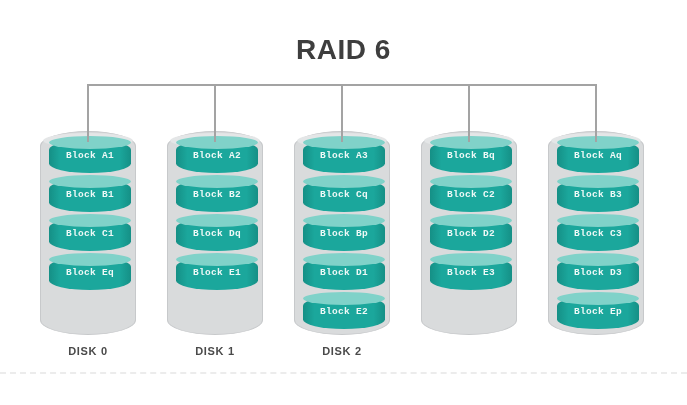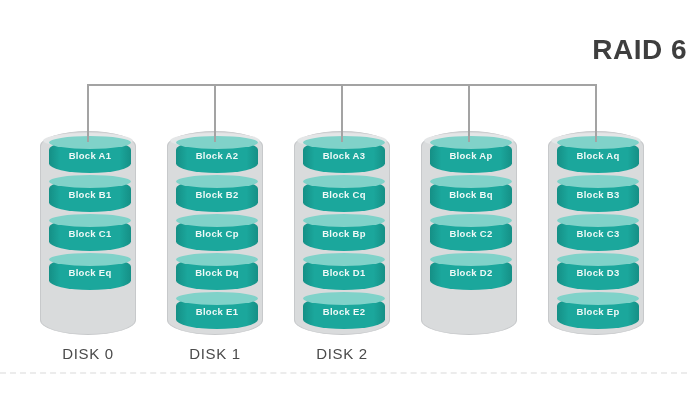--- a/index.html
+++ b/index.html
@@ -9,21 +9,21 @@
     height: 405px;
     background: #ffffff;
     overflow: hidden;
     font-family: "Liberation Sans", sans-serif;
   }
   .page-title {
     position: absolute;
     top: 34px;
     left: 0;
     width: 100%;
-    text-align: right;
+    text-align: center;
     font-size: 28px;
     font-weight: bold;
     letter-spacing: 0.5px;
     color: var(--title-color, #3e3e3e);
   }
   .connector-h {
     position: absolute;
     top: 84px;
     left: 88px;
     width: 509px;
@@ -52,20 +52,21 @@
   .capsule {
     position: relative;
     width: 96px;
     height: 204px;
     box-sizing: border-box;
     background: var(--capsule-color, #d9dbdc);
     border: 1px solid var(--capsule-border, #c7c9cb);
     border-radius: 48px / 15px;
     padding: 4px 4px 6px 8px;
     z-index: 1;
+    font-family: Liberation Mono, monospace;
   }
   .capsule::before {
     content: "";
     position: absolute;
     top: 1px; left: 2px; right: 2px;
     height: 15px;
     border-radius: 50%;
     background: #e4e6e7;
   }
   .platters { position: relative; height: 193px; }
@@ -96,22 +97,22 @@
     text-align: center;
     font-size: 9.5px;
     font-weight: bold;
     letter-spacing: 0.3px;
     color: var(--block-text, #eef9f7);
     z-index: 2;
   }
   .disk-label {
     margin-top: 10px;
     text-align: center;
-    font-size: 15px;
-    font-weight: normal;
+    font-size: 11px;
+    font-weight: bold;
     letter-spacing: 0.7px;
     color: var(--disk-label-color, #4a4a4a);
   }
   .bottom-divider {
     position: absolute;
     top: 372px;
     left: 0;
     width: 100%;
     border-top: 2.5px dashed #ececec;
   }
@@ -162,25 +163,20 @@
               <div class="platter-label">Block A2</div>
             </div>
             <div class="platter">
               <div class="platter-body"></div>
               <div class="platter-top"></div>
               <div class="platter-label">Block B2</div>
             </div>
             <div class="platter">
               <div class="platter-body"></div>
               <div class="platter-top"></div>
-              <div class="platter-label">Block Cp</div>
-            </div>
-            <div class="platter">
-              <div class="platter-body"></div>
-              <div class="platter-top"></div>
               <div class="platter-label">Block Dq</div>
             </div>
             <div class="platter">
               <div class="platter-body"></div>
               <div class="platter-top"></div>
               <div class="platter-label">Block E1</div>
             </div>
           </div>
     </div>
     <div class="disk-label">DISK 1</div>
@@ -220,36 +216,36 @@
     <div class="disk-label">DISK 2</div>
   </div>
 
   <div class="disk-unit">
     <div class="connector-v"></div>
     <div class="capsule">
       <div class="platters">
             <div class="platter">
               <div class="platter-body"></div>
               <div class="platter-top"></div>
-              <div class="platter-label">Block Ap</div>
-            </div>
-            <div class="platter">
-              <div class="platter-body"></div>
-              <div class="platter-top"></div>
               <div class="platter-label">Block Bq</div>
             </div>
             <div class="platter">
               <div class="platter-body"></div>
               <div class="platter-top"></div>
               <div class="platter-label">Block C2</div>
             </div>
             <div class="platter">
               <div class="platter-body"></div>
               <div class="platter-top"></div>
               <div class="platter-label">Block D2</div>
+            </div>
+            <div class="platter">
+              <div class="platter-body"></div>
+              <div class="platter-top"></div>
+              <div class="platter-label">Block E3</div>
             </div>
           </div>
     </div>
   </div>
 
   <div class="disk-unit">
     <div class="connector-v"></div>
     <div class="capsule">
       <div class="platters">
             <div class="platter">

